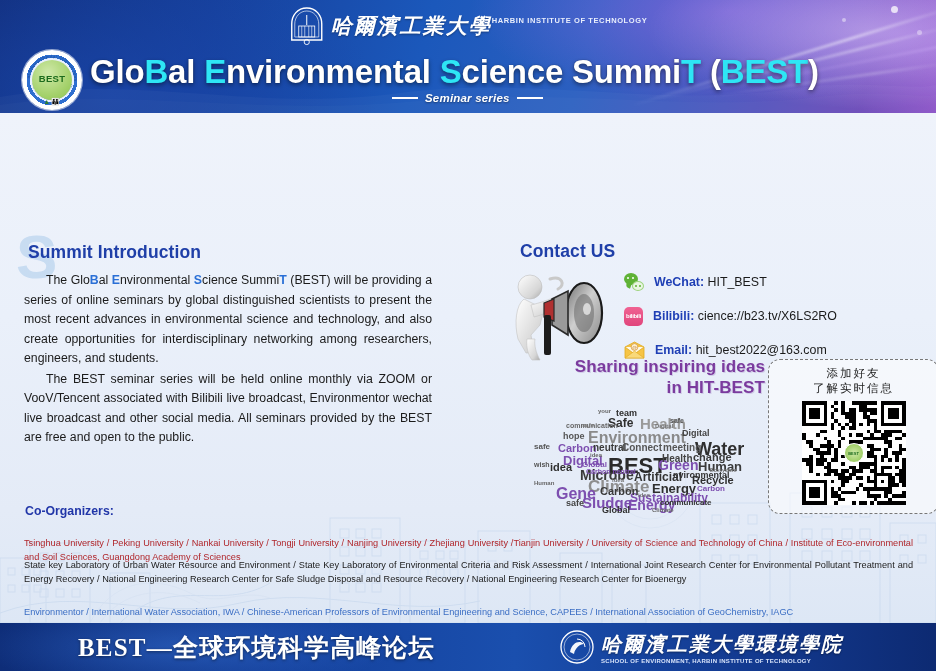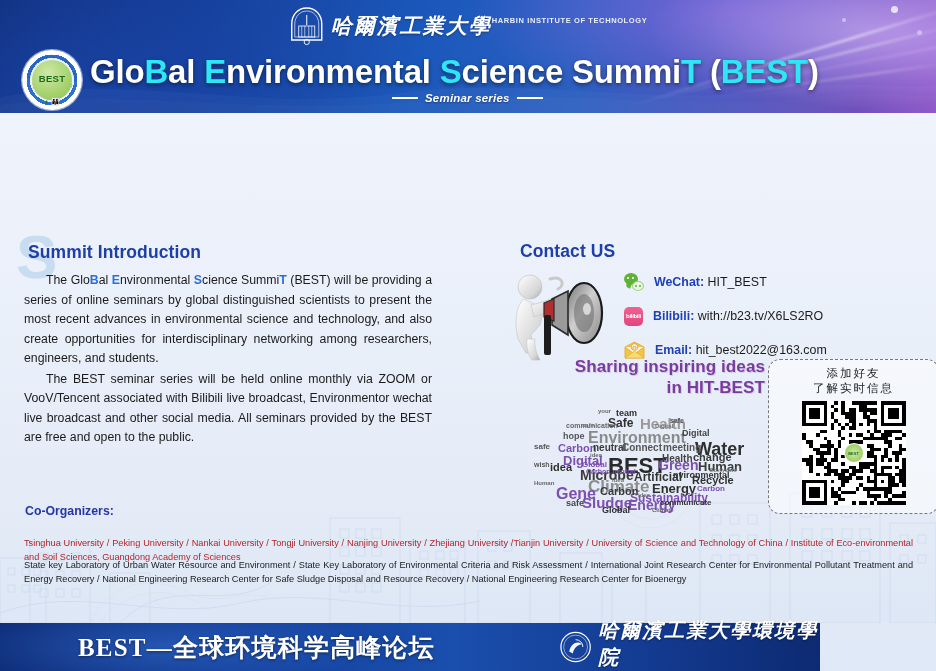--- a/index.html
+++ b/index.html
@@ -242,21 +242,21 @@
   
   .logos { position: absolute; left: 0; top: 520px; width: 936px; height: 100px; }
   .logo-row1 {
     position: absolute; left: 150px; top: 0; width: 640px; height: 48px;
     display: flex; align-items: center; justify-content: space-between;
   }
   .lg { display: flex; align-items: center; justify-content: center; }
 
   
   .footer {
-    position: absolute; left: 0; bottom: 0; width: 820px; height: 48px;
+    position: absolute; left: 0; bottom: 0; width: 936px; height: 48px;
     background:
       radial-gradient(ellipse 300px 60px at 20% 50%, rgba(60,120,220,.45), rgba(0,0,0,0) 70%),
       linear-gradient(90deg,#0e2d78 0%,#14409b 30%,#1a4fae 55%,#133a90 80%,#0d2a72 100%);
     display: flex; align-items: center;
   }
   .footer-txt {
     position: absolute; left: 78px; top: 50%; transform: translateY(-50%);
     font-family: "Liberation Serif", serif;
     font-size: 25px; font-weight: bold; color: #ffffff;
     letter-spacing: 1.2px; white-space: nowrap;
@@ -430,20 +430,21 @@
 
     <div class="intro">
       <p id="intro-p1"><span>The Glo</span><span class="b">B</span><span>al </span><span class="b">E</span><span>nvironmental </span><span class="b">S</span><span>cience Summi</span><span class="b">T</span><span> (BEST) will be providing a series of online seminars by global distinguished scientists to present the most recent advances in environmental science and technology, and also create opportunities for interdisciplinary networking among researchers, engineers, and students.</span></p>
       <p>The BEST seminar series will be held online monthly via ZOOM or VooV/Tencent associated with Bilibili live broadcast, Environmentor wechat live broadcast and other social media. All seminars provided by the BEST are free and open to the public.</p>
     </div>
 
 
     <div class="coorg-title">Co-Organizers:</div>
     <div class="coorg" id="coorg-1">Tsinghua University / Peking University / Nankai University / Tongji University / Nanjing University / Zhejiang University /Tianjin University / University of Science and Technology of China / Institute of Eco-environmental and Soil Sciences, Guangdong Academy of Sciences</div>
     <div class="coorg" id="coorg-2">State key Laboratory of Urban Water Resource and Environment / State Key Laboratory of Environmental Criteria and Risk Assessment / International Joint Research Center for Environmental Pollutant Treatment and Energy Recovery / National Engineering Research Center for Safe Sludge Disposal and Resource Recovery / National Engineering Research Center for Bioenergy</div>
+    <div class="coorg" id="coorg-3">Environmentor  /  International Water Association, IWA / Chinese-American Professors of Environmental Engineering and Science, CAPEES / International Association of GeoChemistry, IAGC</div>
 
     <div class="sec-title" id="contact-title">Contact US</div>
 
     <svg class="megaphone" viewBox="0 0 112 98">
       <defs>
         <linearGradient id="horn" x1="0" y1="0" x2="1" y2="1">
           <stop offset="0%" stop-color="#6e6e6e"></stop>
             <stop offset="45%" stop-color="#cfcfcf"></stop>
             <stop offset="100%" stop-color="#8a8a8a"></stop>
         </linearGradient>
@@ -475,21 +476,21 @@
             <span class="b2"></span>
           <i style="left:3px;  top:4px;"></i>
             <i style="left:8px;  top:4px;"></i>
           <i style="left:11px; top:12px; background:#5fb236;"></i>
             <i style="left:15px; top:12px; background:#5fb236;"></i>
         </span>
         <span class="txt"><b>WeChat:</b> <span>HIT_BEST</span></span>
       </div>
       <div class="crow">
         <span class="ico-bili">bilibili</span>
-        <span class="txt"><b>Bilibili:</b> <span>with://b23.tv/X6LS2RO</span></span>
+        <span class="txt"><b>Bilibili:</b> <span>cience://b23.tv/X6LS2RO</span></span>
       </div>
       <div class="crow">
         <span class="ico-mail">
           <svg viewBox="0 0 21 18" width="21" height="18">
             <path d="M1 6 L10.5 1 L20 6 L20 17 L1 17 Z" fill="#f6c445" stroke="#e0a91f" stroke-width=".8"></path>
             <path d="M1 6 L10.5 13 L20 6" fill="#fff8e6" stroke="#e0a91f" stroke-width=".8"></path>
             <circle cx="10.5" cy="6" r="3.4" fill="#fdf0d0" stroke="#d4912a" stroke-width=".7"></circle>
             <text x="10.5" y="8" font-size="4.4" text-anchor="middle" fill="#b3651a" font-family="Liberation Sans, sans-serif">@</text>
             <path d="M1 17 L10.5 10 L20 17 Z" fill="#f9d97a" stroke="#e0a91f" stroke-width=".6"></path>
           </svg>

